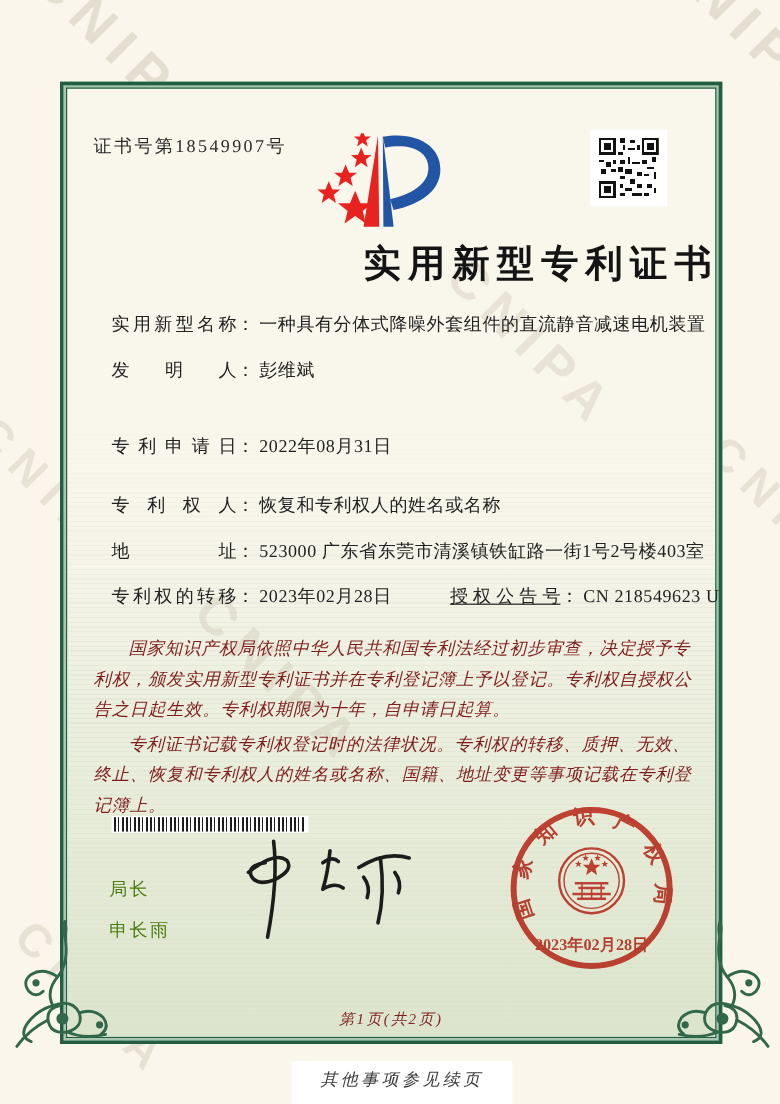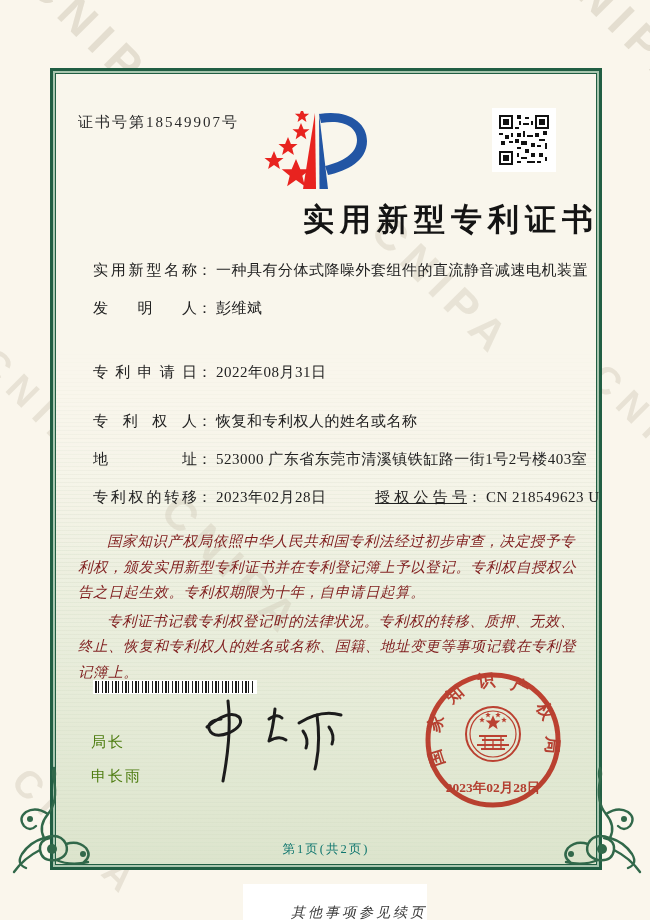--- a/index.html
+++ b/index.html
@@ -54,29 +54,29 @@
            background:repeating-linear-gradient(90deg,#1b1b1b 0 2px,#fff 2px 3px,#1b1b1b 3px 4px,#fff 4px 7px,#1b1b1b 7px 8px,#fff 8px 10px);}
 
   .signer{position:absolute;left:38px;top:654px;z-index:3;font-size:15px;color:#4d7c0f;
           font-family:"Liberation Sans","DejaVu Sans",sans-serif;letter-spacing:2px;line-height:34px;}
   .signature{position:absolute;left:130px;top:622px;width:180px;height:100px;z-index:3;}
 
   .seal{position:absolute;left:370px;top:599px;width:140px;height:140px;z-index:4;
         opacity:0.93;mix-blend-mode:multiply;}
 
   .page-info{position:absolute;left:0;top:770px;width:100%;text-align:center;z-index:3;
-             font-size:12.5px;color:#0f766e;letter-spacing:2px;}
+             font-size:12.5px;color:#7f1d1d;letter-spacing:2px;font-style:italic;}
 
   .flourish{position:absolute;z-index:2;pointer-events:none;}
   .flourish.left{left:0px;top:762px;}
   .flourish.right{left:542px;top:762px;transform:scaleX(-1);}
 
   .footer-tab{position:absolute;left:243px;top:884px;width:184px;height:36px;background:#ffffff;z-index:2;
-              text-align:right;font-size:14px;color:#3a3a3a;font-style:italic;letter-spacing:3px;
-              padding-top:20px;box-sizing:border-box;}
+              text-align:center;font-size:14px;color:#3a3a3a;font-style:italic;letter-spacing:3px;
+              padding-top:7px;box-sizing:border-box;}
 </style>
 </head>
 <body>
 
 <div class="page">
 
   <div class="wm" style="left:8px;top:14px;">CNIPA</div>
   <div class="wm" style="left:528px;top:-6px;">CNIPA</div>
   <div class="wm small" style="left:-38px;top:392px;">CNIPA</div>
   <div class="wm small" style="left:-6px;top:812px;">CNIPA</div>

